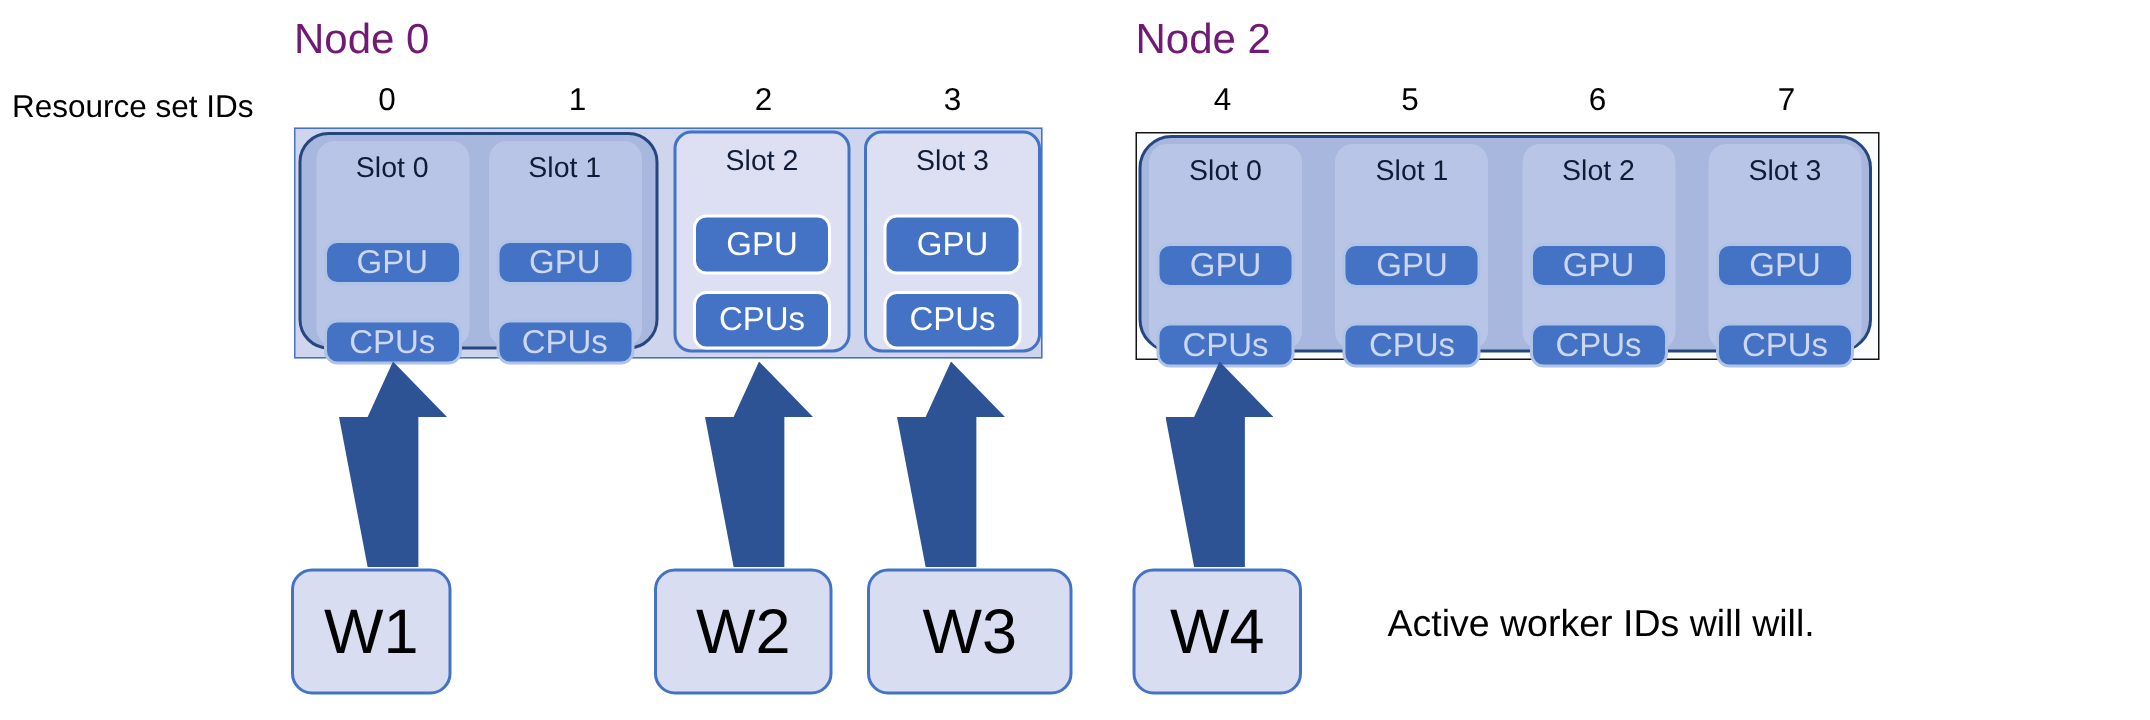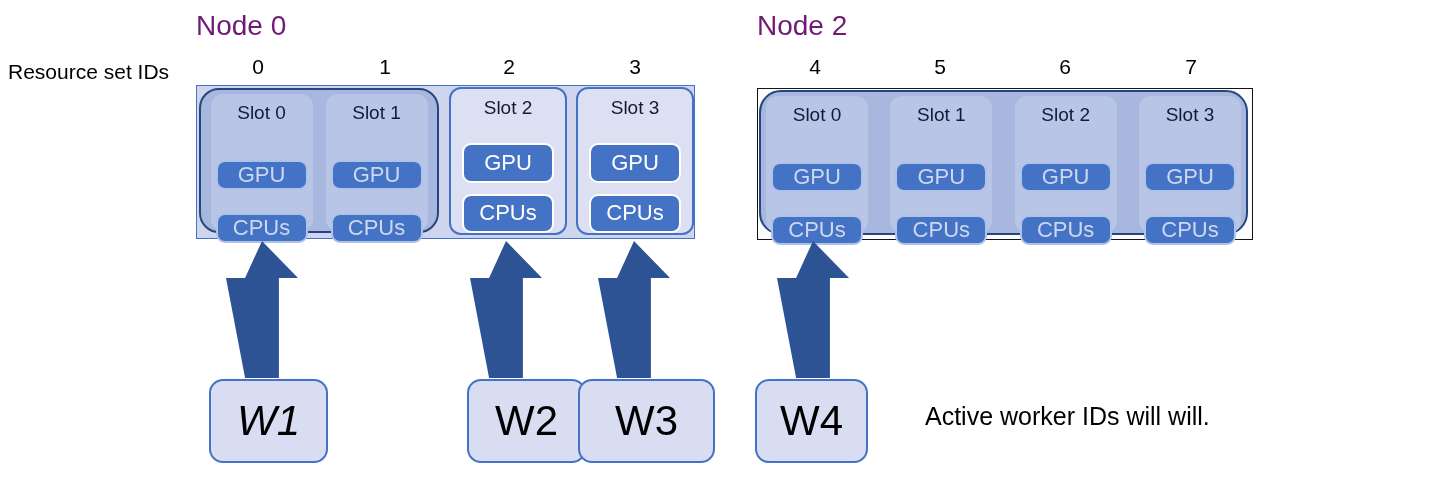--- a/index.html
+++ b/index.html
@@ -111,20 +111,20 @@
         <div class="unit">CPUs</div>
       </div>
     </div>
   </div>
 
   <div class="arrow" style="left:226px;"></div>
   <div class="arrow" style="left:470px;"></div>
   <div class="arrow" style="left:598px;"></div>
   <div class="arrow" style="left:777px;"></div>
 
-  <div class="worker" style="left:209px;width:119px;font-style:italic;">W1</div>
-  <div class="worker" style="left:467px;width:119px;">W2</div>
+  <div class="worker" style="left:194px;width:107px;">W1</div>
+  <div class="worker" style="left:436px;width:119px;">W2</div>
   <div class="worker" style="left:578px;width:137px;">W3</div>
   <div class="worker" style="left:755px;width:113px;">W4</div>
 
   <div class="note">Active worker IDs will will.</div>
 
 </div>
 
 </body></html>

